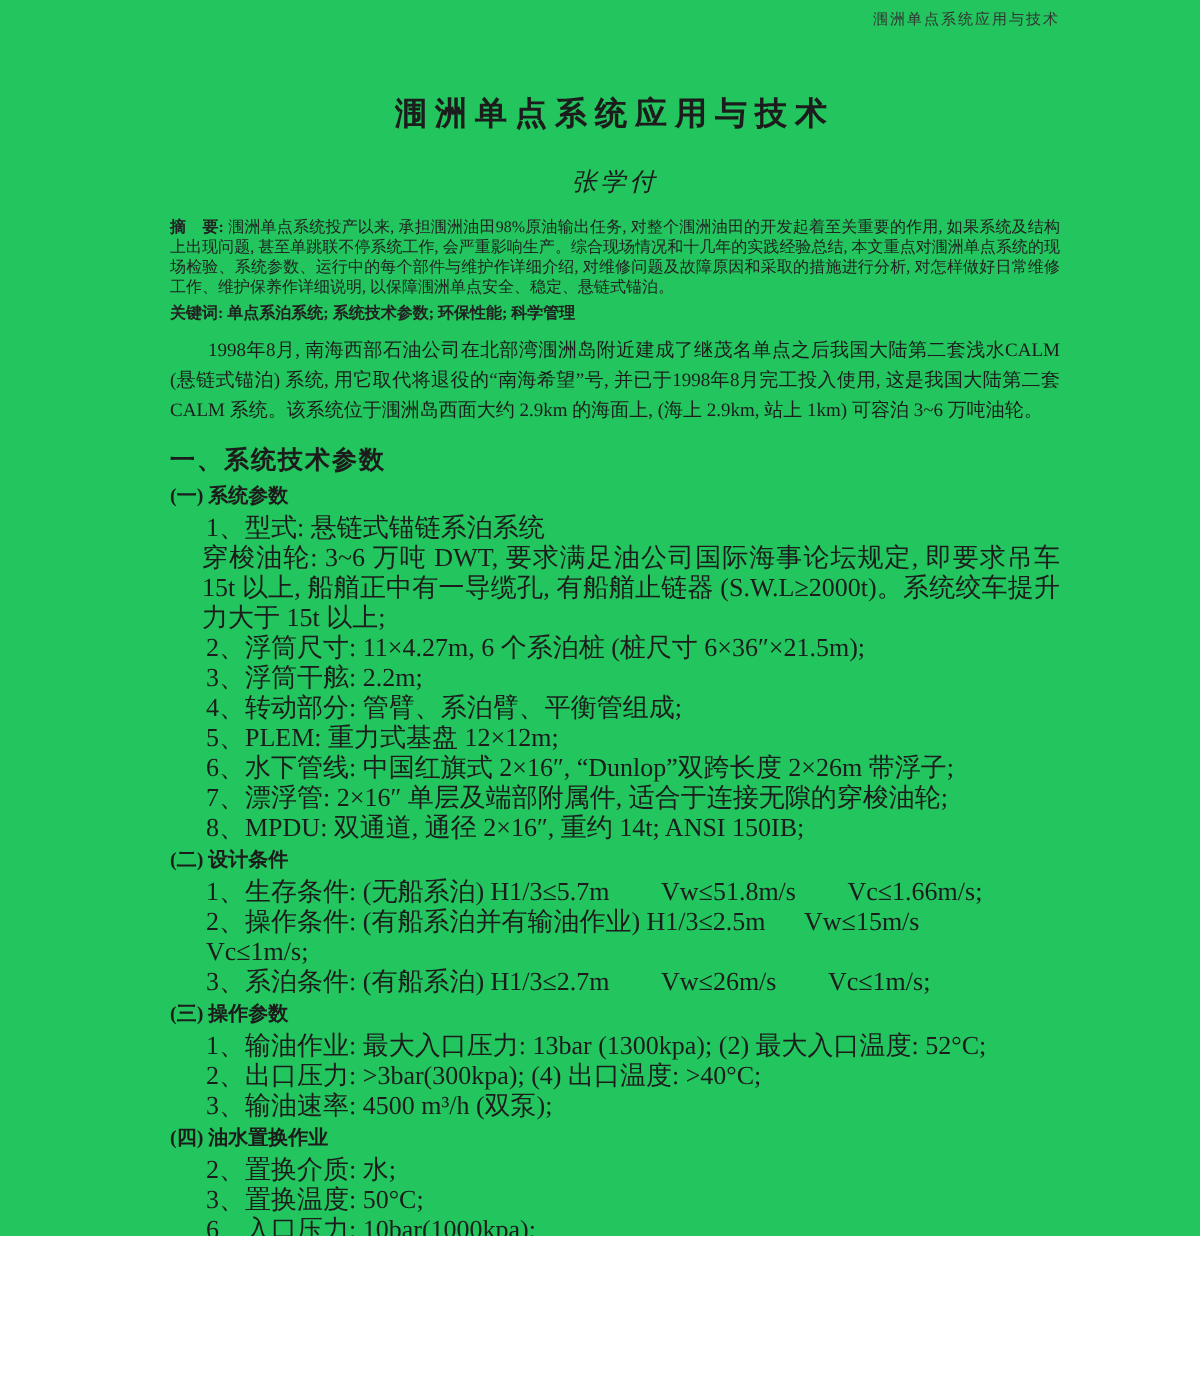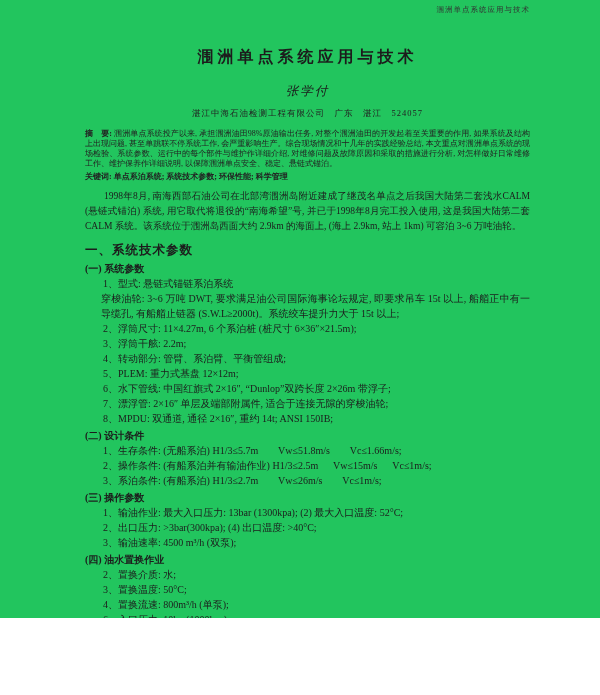--- a/index.html
+++ b/index.html
@@ -69,42 +69,41 @@
     margin: 8px 0 2px 0;
     letter-spacing: 1px;
   }
   .subheading {
     font-size: 10px;
     font-weight: bold;
     line-height: 15px;
     margin: 2px 0 0 0;
   }
   .item {
-    font-size: 10px;
+    font-size: 13px;
     line-height: 15px;
     margin: 0 0 0 18px;
     white-space: pre-wrap;
   }
   .item.flush {
     margin-left: 16px;
     text-align: justify;
   }
 </style>
 </head>
 <body>
 
 <div class="page">
 
   <div class="running-header">涠洲单点系统应用与技术</div>
 
   <h1 class="title">涠洲单点系统应用与技术</h1>
 
   <div class="author">张学付</div>
 
-  <div class="affiliation">湛江中海石油检测工程有限公司　广东　湛江　524057</div>
 
   <p class="abstract"><span class="label">摘　要:</span> <span>涠洲单点系统投产以来, 承担涠洲油田98%原油输出任务, 对整个涠洲油田的开发起着至关重要的作用, 如果系统及结构上出现问题, 甚至单跳联不停系统工作, 会严重影响生产。综合现场情况和十几年的实践经验总结, 本文重点对涠洲单点系统的现场检验、系统参数、运行中的每个部件与维护作详细介绍, 对维修问题及故障原因和采取的措施进行分析, 对怎样做好日常维修工作、维护保养作详细说明, 以保障涠洲单点安全、稳定、悬链式锚泊。</span></p>
 
   <p class="keywords"><span class="label">关键词:</span> <span>单点系泊系统; 系统技术参数; 环保性能; 科学管理</span></p>
 
   <p class="intro">1998年8月, 南海西部石油公司在北部湾涠洲岛附近建成了继茂名单点之后我国大陆第二套浅水CALM (悬链式锚泊) 系统, 用它取代将退役的“南海希望”号, 并已于1998年8月完工投入使用, 这是我国大陆第二套 CALM 系统。该系统位于涠洲岛西面大约 2.9km 的海面上, (海上 2.9km, 站上 1km) 可容泊 3~6 万吨油轮。</p>
 
   <h2 class="chapter">一、系统技术参数</h2>
 
   <h3 class="subheading">(一) 系统参数</h3>
@@ -124,16 +123,15 @@
   <p class="item">3、系泊条件: (有船系泊) H1/3≤2.7m        Vw≤26m/s        Vc≤1m/s;</p>
 
   <h3 class="subheading">(三) 操作参数</h3>
   <p class="item">1、输油作业: 最大入口压力: 13bar (1300kpa); (2) 最大入口温度: 52°C;</p>
   <p class="item">2、出口压力: &gt;3bar(300kpa); (4) 出口温度: &gt;40°C;</p>
   <p class="item">3、输油速率: 4500 m³/h (双泵);</p>
 
   <h3 class="subheading">(四) 油水置换作业</h3>
   <p class="item">2、置换介质: 水;</p>
   <p class="item">3、置换温度: 50°C;</p>
-  <p class="item">4、置换流速: 800m³/h (单泵);</p>
   <p class="item">6、入口压力: 10bar(1000kpa);</p>
 
 </div>
 
 </body></html>

